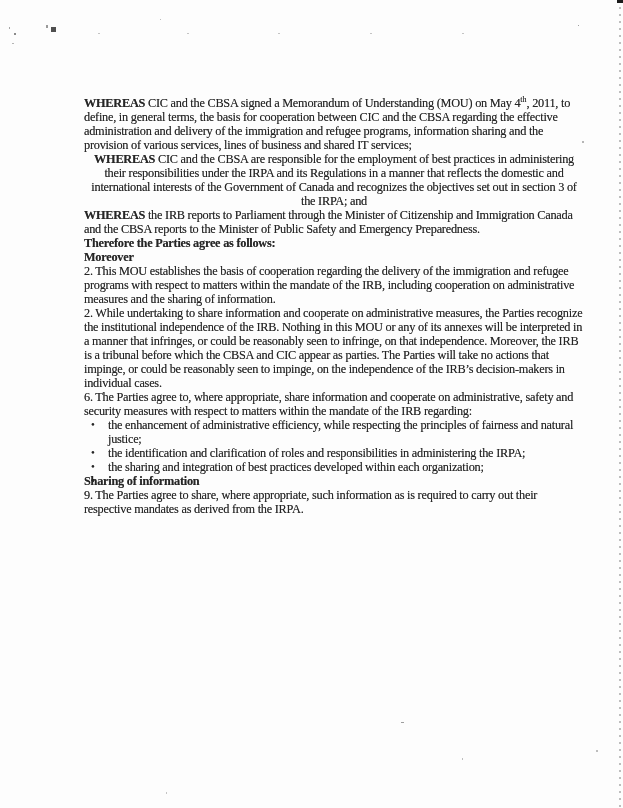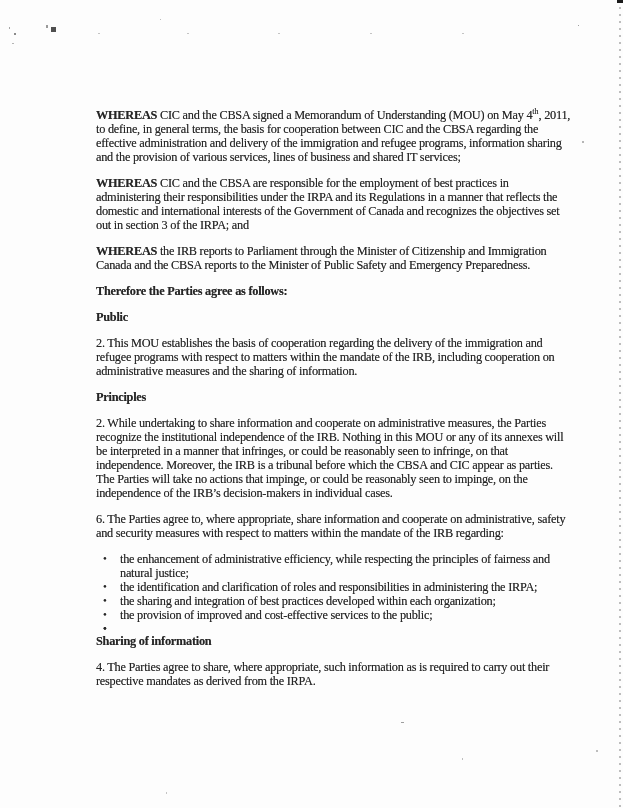--- a/index.html
+++ b/index.html
@@ -18,24 +18,24 @@
     position: absolute;
     left: 84px; top: 0;
     width: 500px;
     padding-top: 96px;
     color: #262626;
     font-size: 12.3px;
     line-height: 14px;
     letter-spacing: -0.25px;
     text-shadow: 0 0 0.5px rgba(45,45,45,0.55);
   }
-  .content p, .content h3, .content ul { margin: 12px; padding: 0; }
+  .content p, .content h3, .content ul { margin: 0; padding: 0; }
   .content h3 { font-size: 12.3px; font-weight: bold; }
   b.lead { font-weight: bold; }
-  .mt-pre2   { margin-top: 7px;  }
+  .mt-pre2   { margin-top: 7px; text-align: center;  }
   .mt-pre3   { margin-top: 6px;  }
   .mt-agree  { margin-top: 32px; font-weight: bold; }
   .mt-h-purpose    { margin-top: 22px; }
   .mt-p1     { margin-top: 5px;  }
   .mt-h-principles { margin-top: 27px; }
   .mt-p2     { margin-top: 5px;  }
   .mt-p3     { margin-top: 6px;  }
   .mt-ul     { margin-top: 16px; }
   .mt-h-sharing    { margin-top: 22px; }
   .mt-p4     { margin-top: 4px;  }
@@ -110,33 +110,32 @@
     <p class="mt-pre2">
       <b class="lead">WHEREAS</b><span> CIC and the CBSA are responsible for the employment of best practices in administering their responsibilities under the IRPA and its Regulations in a manner that reflects the domestic and international interests of the Government of Canada and recognizes the objectives set out in section 3 of the IRPA; and</span>
     </p>
 
     <p class="mt-pre3">
       <b class="lead">WHEREAS</b><span> the IRB reports to Parliament through the Minister of Citizenship and Immigration Canada and the CBSA reports to the Minister of Public Safety and Emergency Preparedness.</span>
     </p>
 
     <p class="mt-agree">Therefore the Parties agree as follows:</p>
 
-    <h3 class="mt-h-purpose">Public</h3>
+    <h3 class="mt-h-purpose">Moreover</h3>
     <p class="mt-p1">2. This MOU establishes the basis of cooperation regarding the delivery of the immigration and refugee programs with respect to matters within the mandate of the IRB, including cooperation on administrative measures and the sharing of information.</p>
 
-    <h3 class="mt-h-principles">Principles</h3>
     <p class="mt-p2">2. While undertaking to share information and cooperate on administrative measures, the Parties recognize the institutional independence of the IRB.  Nothing in this MOU or any of its annexes will be interpreted in a manner that infringes, or could be reasonably seen to infringe, on that independence. Moreover, the IRB is a tribunal before which the CBSA and CIC appear as parties. The Parties will take no actions that impinge, or could be reasonably seen to impinge, on the independence of the IRB’s decision-makers in individual cases.</p>
     <p class="mt-p3">6. The Parties agree to, where appropriate, share information and cooperate on administrative, safety and security measures with respect to matters within the mandate of the IRB regarding:</p>
 
     <ul class="bullets mt-ul">
       <li><span class="blt">•</span><span>the enhancement of administrative efficiency, while respecting the principles of fairness and natural justice;</span></li>
       <li><span class="blt">•</span><span>the identification and clarification of roles and responsibilities in administering the IRPA;</span></li>
       <li><span class="blt">•</span><span>the sharing and integration of best practices developed within each organization;</span></li>
-      <li><span class="blt">•</span><span>the provision of improved and cost-effective services to the public;</span></li>
+      <li><span class="blt">•</span></li>
       <li><span class="blt">•</span></li>
       <li><span class="blt">•</span></li>
     </ul>
 
     <h3 class="mt-h-sharing">Sharing of information</h3>
-    <p class="mt-p4">4. The Parties agree to share, where appropriate, such information as is required to carry out their respective mandates as derived from the IRPA.</p>
+    <p class="mt-p4">9. The Parties agree to share, where appropriate, such information as is required to carry out their respective mandates as derived from the IRPA.</p>
 
   </div>
 </div>
 
 </body></html>

